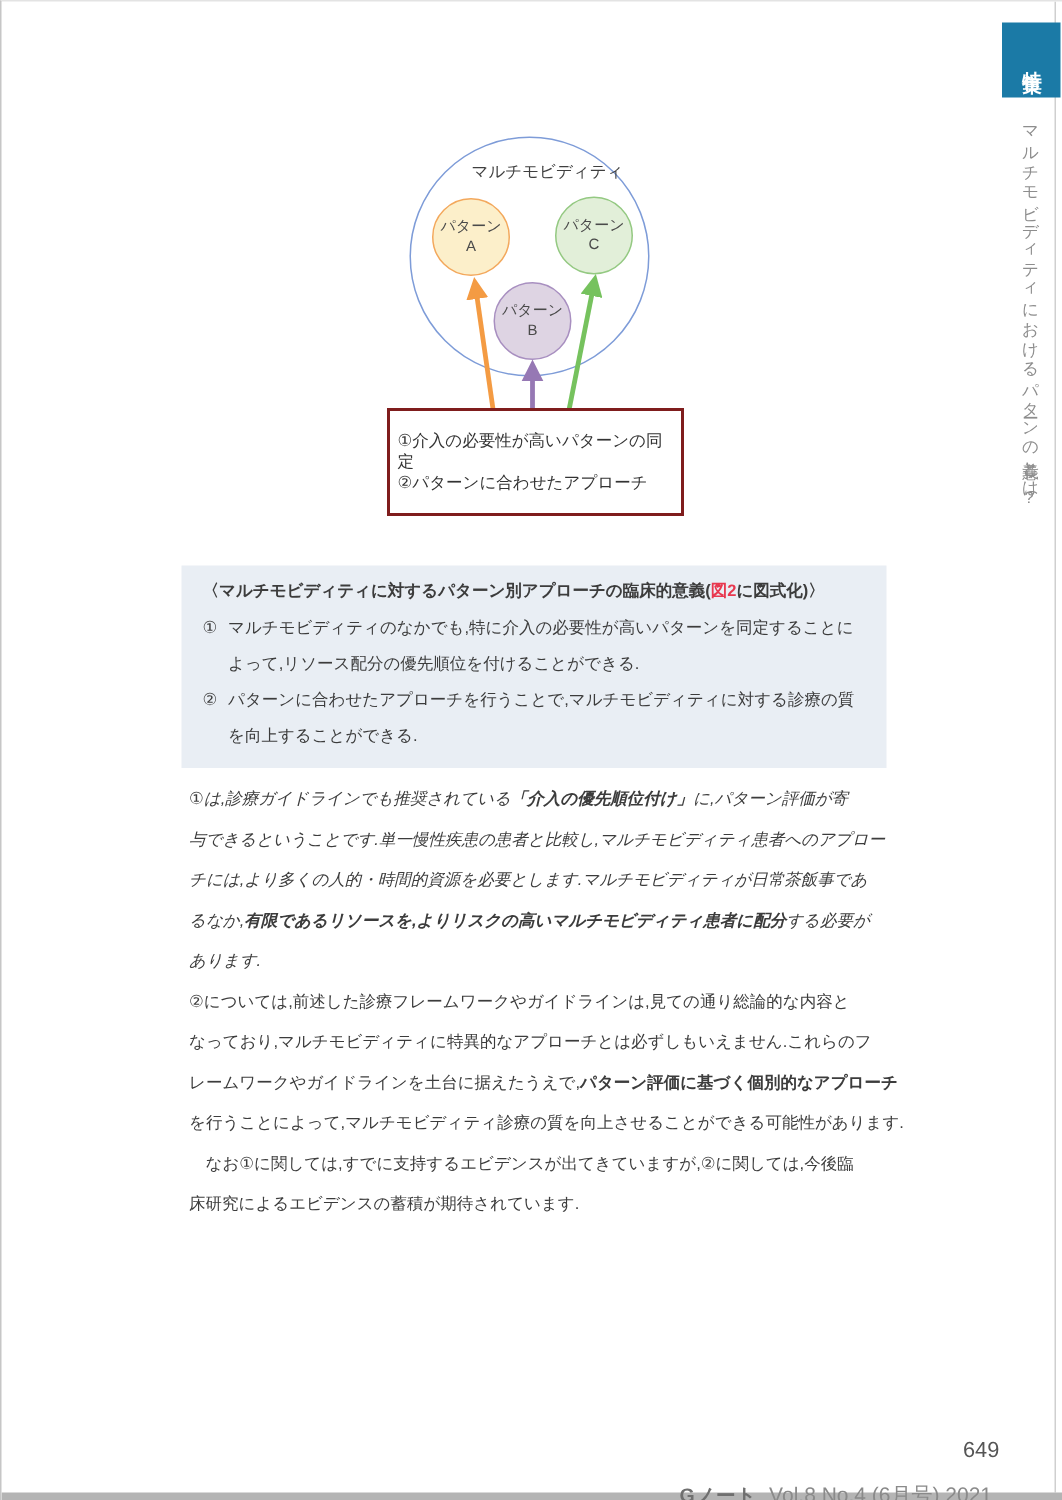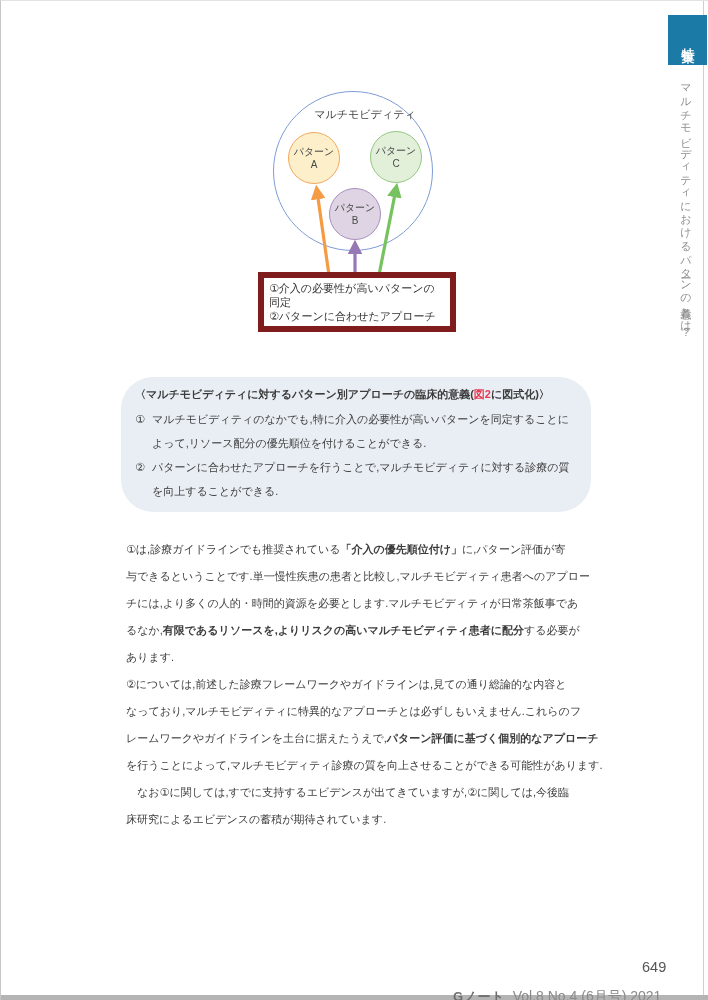--- a/index.html
+++ b/index.html
@@ -31,40 +31,39 @@
   
   .outer-circle{position:absolute;left:272px;top:90px;width:160px;height:160px;border:1.5px solid #7e9cd8;border-radius:50%;background:#fff;}
   .outer-label{position:absolute;left:284px;top:106px;width:160px;text-align:center;font-size:11px;font-weight:normal;color:#3f3f3f;}
   .pcircle{position:absolute;width:52px;height:52px;border-radius:50%;display:flex;align-items:center;justify-content:center;text-align:center;font-size:10px;line-height:13px;color:#4a4a4a;white-space:pre-line;}
   .circle-a{left:287px;top:131px;background:#fcefca;border:1.5px solid #f3a85c;}
   .circle-c{left:369px;top:130px;background:#e2efd9;border:1.5px solid #94c982;}
   .circle-b{left:328px;top:187px;background:#ded4e3;border:1.5px solid #a88fc0;}
   .arrows{position:absolute;left:250px;top:175px;}
   .callout-box{
     position:absolute;left:257px;top:271px;width:198px;
-    border:6px solid #7f1d1d;background:#fff;padding:3px 5px;
+    border:2px solid #7f1d1d;background:#fff;padding:13px 5px;
     font-size:11px;line-height:14px;color:#333;white-space:pre-line;
   }
   .fig-caption{position:absolute;left:257px;top:308px;font-size:12px;line-height:19px;font-weight:bold;color:#3d3d3d;}
   .fig-caption .line2{padding-left:42px;}
 
   
   .body-col{position:absolute;left:125px;top:370px;width:478px;font-size:11px;line-height:27px;color:#3c3c3c;}
   .para{white-space:pre-line;margin:0;}
   .b{font-weight:bold;}
   .clinical-box{
     margin:6px 0 0 -5px;width:470px;background:#e9eef4;
     padding:8px 14px 9px 14px;
-    border-radius:32px;
   }
   .clinical-box .box-title{font-size:11px;font-weight:bold;line-height:18px;margin-bottom:4px;white-space:pre-line;}
   .box-item{display:flex;font-size:11px;line-height:24px;}
   .box-item .num{width:17px;flex:none;}
   .box-item .itext{white-space:pre-line;flex:1;}
-  .p2{margin-top:24px;}
+  .p2{margin-top:8px;font-style:italic;}
 
   
   .footer-left{position:absolute;left:452px;top:961px;display:flex;align-items:baseline;gap:8px;margin-top:26px;}
   .journal-name{font-size:13px;font-weight:bold;color:#6f6f6f;letter-spacing:0.5px;}
   .journal-issue{font-size:14px;color:#8a8a8a;}
   .page-number{position:absolute;left:641px;top:958px;font-size:14.5px;color:#555;}
 </style>
 </head>
 <body>
 

